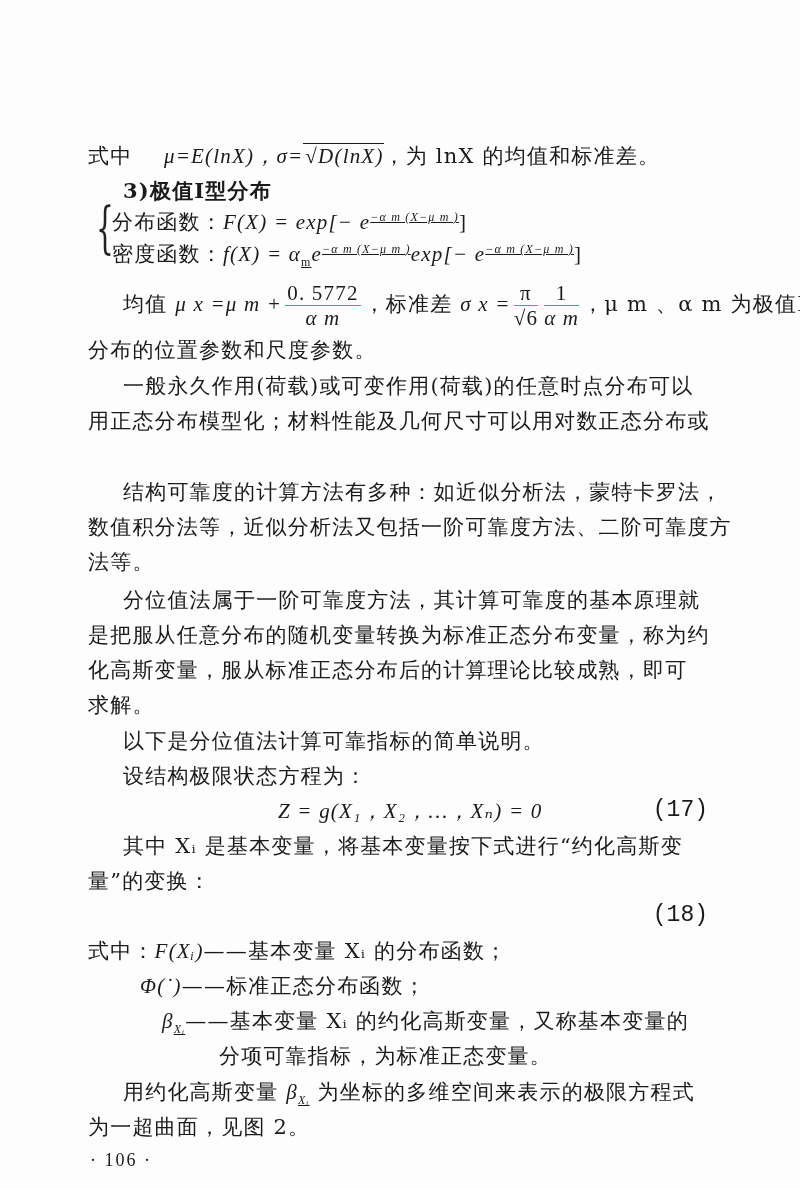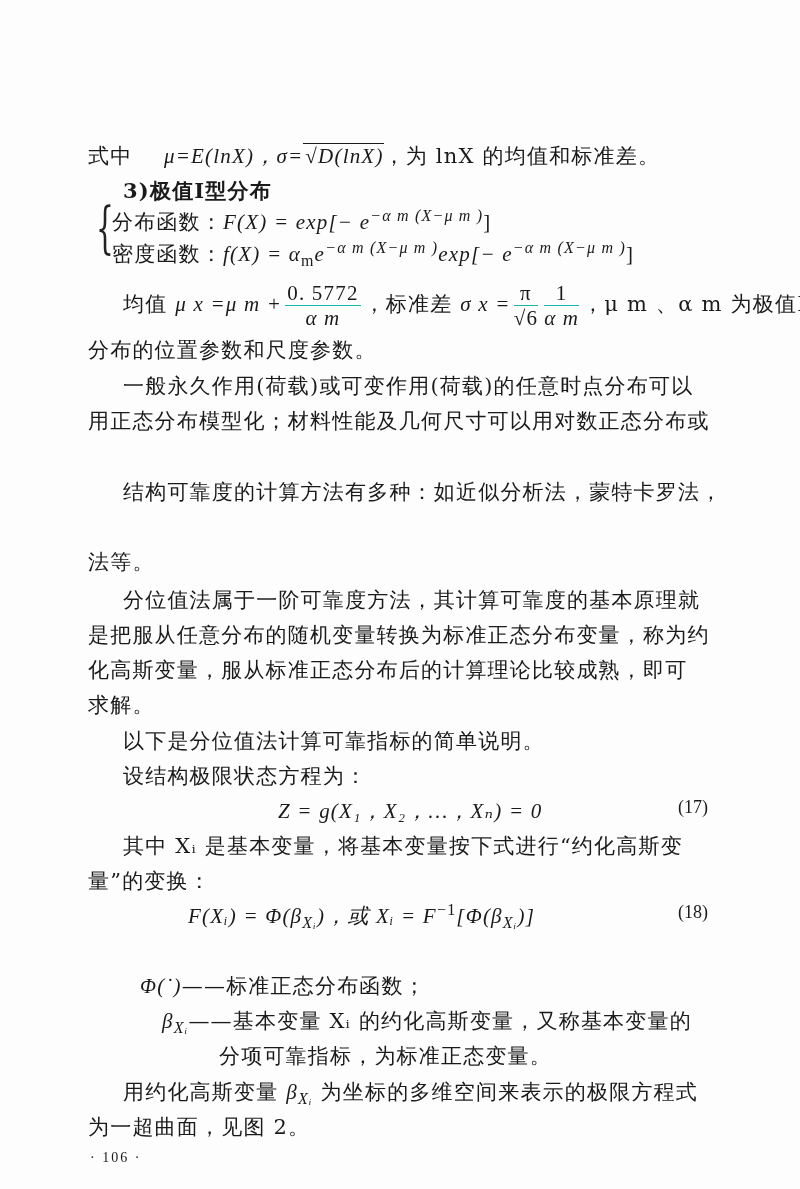--- a/index.html
+++ b/index.html
@@ -5,28 +5,28 @@
     html, body { margin: 0; padding: 0; }
     body {
       width: 800px; height: 1189px; background: #fdfdfd; position: relative; overflow: hidden;
       font-family: "DejaVu Serif", "Liberation Serif", serif; color: #1a1a1a;
     }
     .page { position: absolute; left: 0; top: 0; width: 800px; height: 1189px; }
     .line { position: absolute; left: 88px; font-size: 21px; white-space: nowrap; line-height: 28px; letter-spacing: 1.2px; }
     .ind { left: 123px; }
     .m { font-family: "Liberation Serif", "DejaVu Serif", serif; font-style: italic; }
     .r { font-family: "Liberation Serif", "DejaVu Serif", serif; font-style: normal; }
-    sub, sup { font-size: 16px; line-height: 0; }
+    sub, sup { font-size: 12px; line-height: 0; text-decoration: underline; }
     .frac { display: inline-block; vertical-align: middle; text-align: center; margin: 0 3px; }
     .frac .num { display: block; border-bottom: 1px solid #14b8a6; padding: 0 2px; line-height: 24px; }
     .frac .den { display: block; line-height: 24px; }
     .brace { position: absolute; left: 96px; top: 198px; font-size: 56px; line-height: 60px; font-family: "DejaVu Serif", serif; color: #222; transform: scaleX(0.5); transform-origin: left; }
-    .eqno { position: absolute; right: 92px; font-size: 18px; font-family: Liberation Serif, serif; }
+    .eqno { position: absolute; right: 92px; font-size: 23px; font-family: Liberation Mono, monospace; }
     .sqrt { border-top: 1px solid #1a1a1a; padding-left: 2px; }
-    .pagenum { position: absolute; left: 90px; top: 1070px; font-size: 14px; font-family: "Liberation Serif", serif; letter-spacing: 2px; }
+    .pagenum { position: absolute; left: 90px; top: 1070px; font-size: 18px; font-family: "Liberation Serif", serif; letter-spacing: 2px; }
   </style>
 </head>
 <body>
 
 <div class="page">
 
   <div class="line" style="top:142px;">
     <span>式中</span>&nbsp;&nbsp;&nbsp;
     <span class="m">μ=E(lnX)，σ=</span><span class="m sqrt">√<span>D(lnX)</span></span><span>，为 lnX 的均值和标准差。</span>
   </div>
@@ -46,41 +46,42 @@
     <span class="m">μ x =μ m +</span><span class="frac"><span class="num r">0. 5772</span><span class="den m">α m</span></span><span>，标准差</span>
     <span class="m">σ x =</span><span class="frac"><span class="num r">π</span><span class="den r">√6</span></span><span class="frac"><span class="num r">1</span><span class="den m">α m</span></span><span>，μ m 、α m  为极值Ⅰ型</span>
   </div>
 
   <div class="line" style="top:336px;">分布的位置参数和尺度参数。</div>
 
   <div class="line ind" style="top:372px;">一般永久作用(荷载)或可变作用(荷载)的任意时点分布可以</div>
   <div class="line" style="top:407px;">用正态分布模型化；材料性能及几何尺寸可以用对数正态分布或</div>
 
   <div class="line ind" style="top:478px;">结构可靠度的计算方法有多种：如近似分析法，蒙特卡罗法，</div>
+  <div class="line" style="top:513px;">数值积分法等，近似分析法又包括一阶可靠度方法、二阶可靠度方</div>
   <div class="line" style="top:548px;">法等。</div>
 
   <div class="line ind" style="top:586px;">分位值法属于一阶可靠度方法，其计算可靠度的基本原理就</div>
   <div class="line" style="top:621px;">是把服从任意分布的随机变量转换为标准正态分布变量，称为约</div>
   <div class="line" style="top:656px;">化高斯变量，服从标准正态分布后的计算理论比较成熟，即可</div>
   <div class="line" style="top:691px;">求解。</div>
 
   <div class="line ind" style="top:727px;">以下是分位值法计算可靠指标的简单说明。</div>
   <div class="line ind" style="top:762px;">设结构极限状态方程为：</div>
 
   <div class="line m" style="left:278px; top:797px;">Z = g(X₁，X₂，…，Xₙ) = 0</div>
   <div class="eqno" style="top:797px;">(17)</div>
 
   <div class="line ind" style="top:832px;">其中 Xᵢ 是基本变量，将基本变量按下式进行“约化高斯变</div>
   <div class="line" style="top:867px;">量”的变换：</div>
 
-  <div class="line m" style="left:188px; top:902px;">
-    <span>F(Xᵢ) = Φ(β</span><sub>Xᵢ</sub><span>)，或 Xᵢ = F</span><sup class="r">−1</sup><span>[Φ(β</span><sub>Xᵢ</sub><span>)]</span>
-  </div>
   <div class="eqno" style="top:902px;">(18)</div>
 
+  <div class="line" style="top:937px;">
+    <span>式中：</span><span class="m">F(Xᵢ)</span><span>——基本变量 Xᵢ 的分布函数；</span>
+  </div>
   <div class="line" style="left:140px; top:972px;">
     <span class="m">Φ(˙)</span><span>——标准正态分布函数；</span>
   </div>
   <div class="line" style="left:162px; top:1007px;">
     <span class="m">β</span><sub class="m">Xᵢ</sub><span>——基本变量 Xᵢ 的约化高斯变量，又称基本变量的</span>
   </div>
   <div class="line" style="left:219px; top:1042px;">分项可靠指标，为标准正态变量。</div>
 
   <div class="line ind" style="top:1078px;">
     <span>用约化高斯变量</span>

